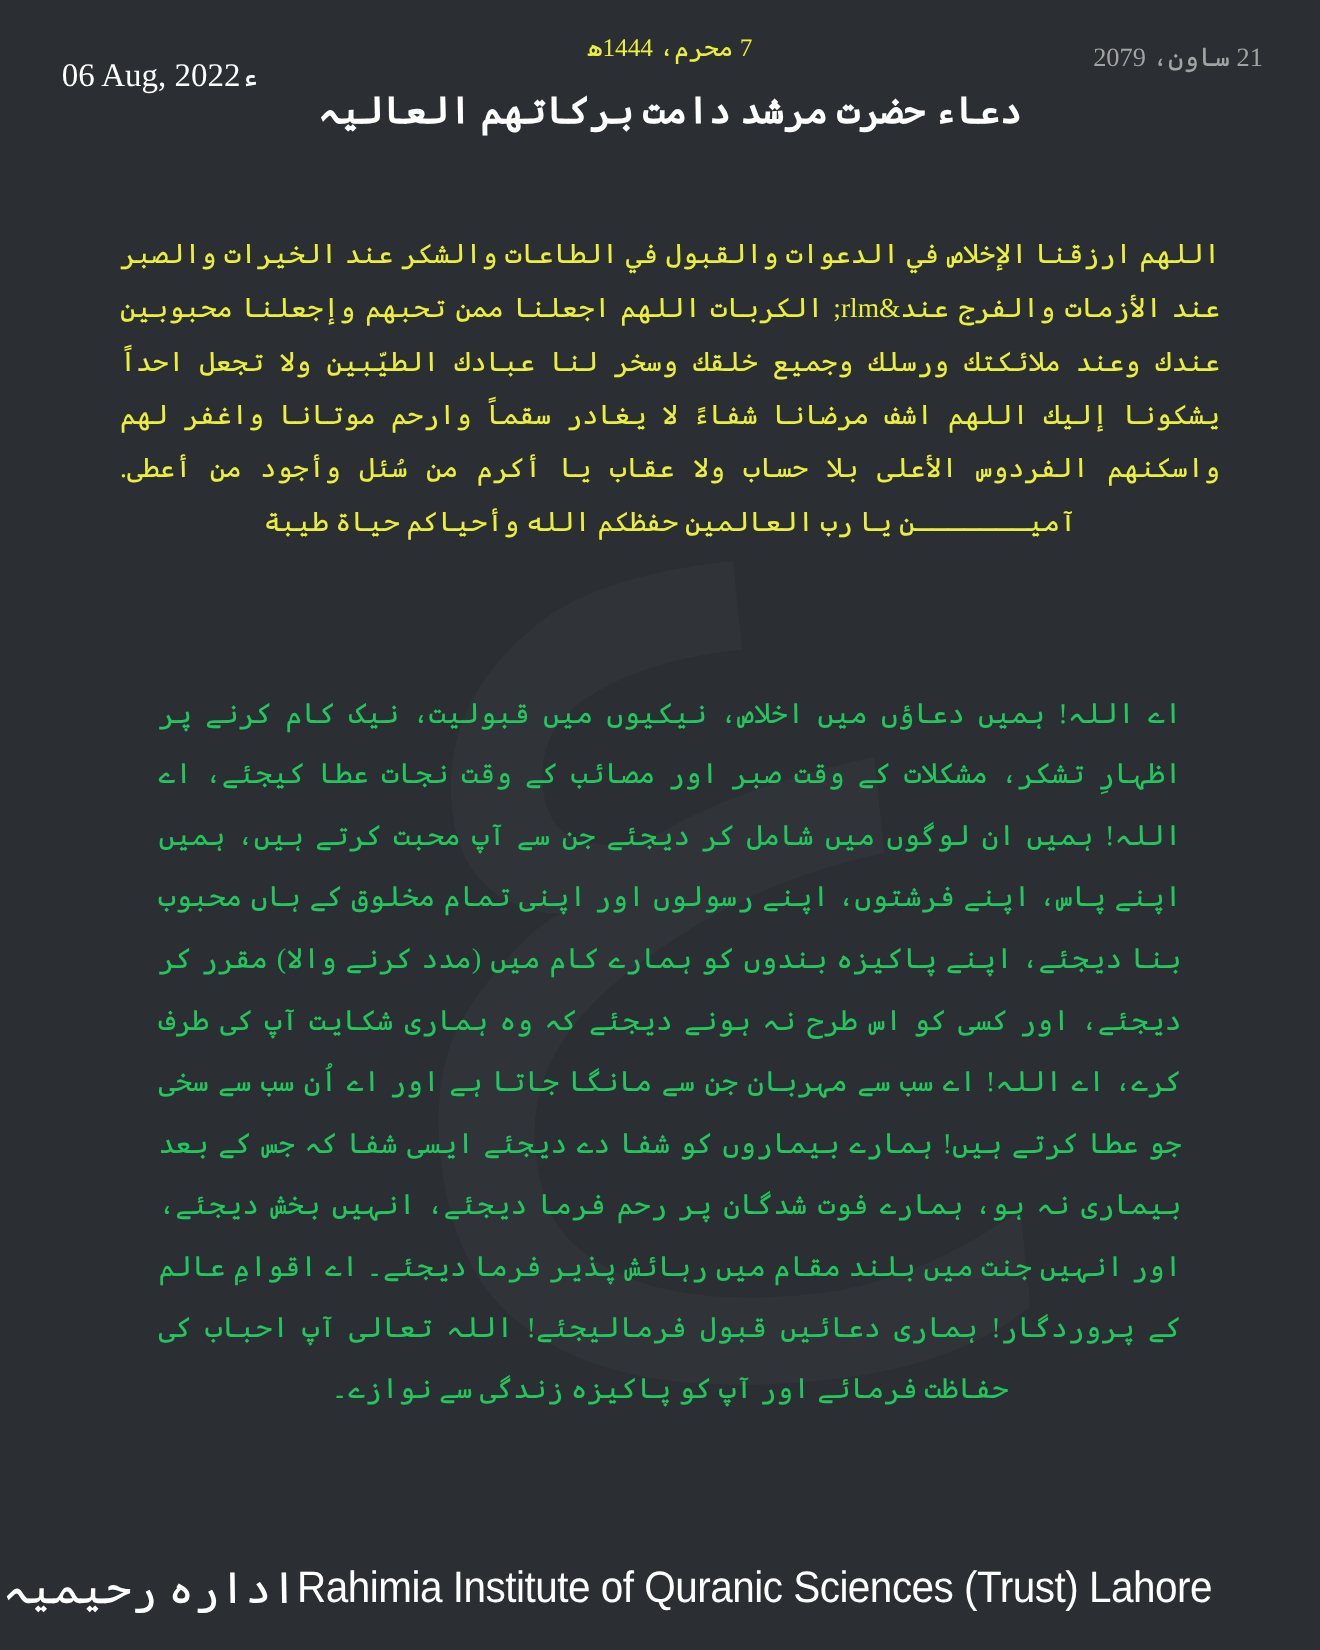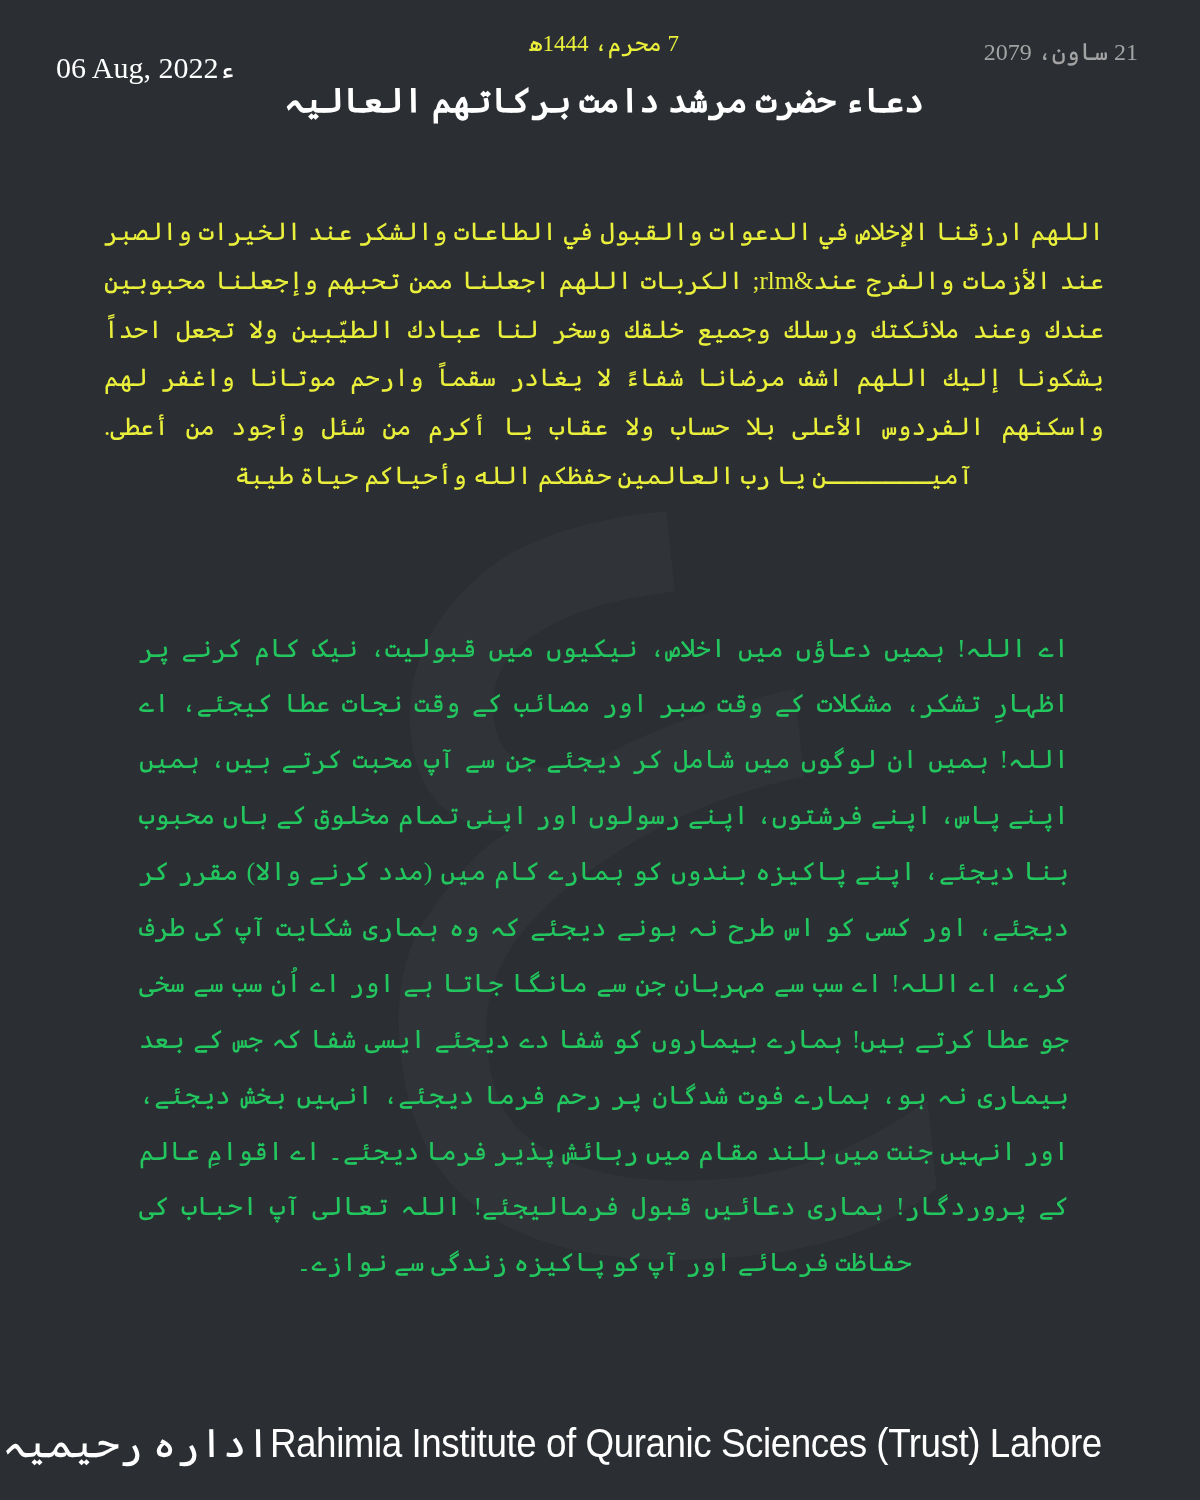--- a/index.html
+++ b/index.html
@@ -30,21 +30,21 @@
     white-space: nowrap;
     z-index: 0;
   }
 
   .page {
     position: relative;
     z-index: 2;
     width: 1200px;
     height: 1063px;
     box-sizing: border-box;
-    padding: 26px 26px 0 34px;
+    padding: 26px 16px 0 34px;
   }
 
   
   .header {
     position: relative;
     height: 120px;
   }
   .hijri-date {
     position: absolute;
     top: 4px;

